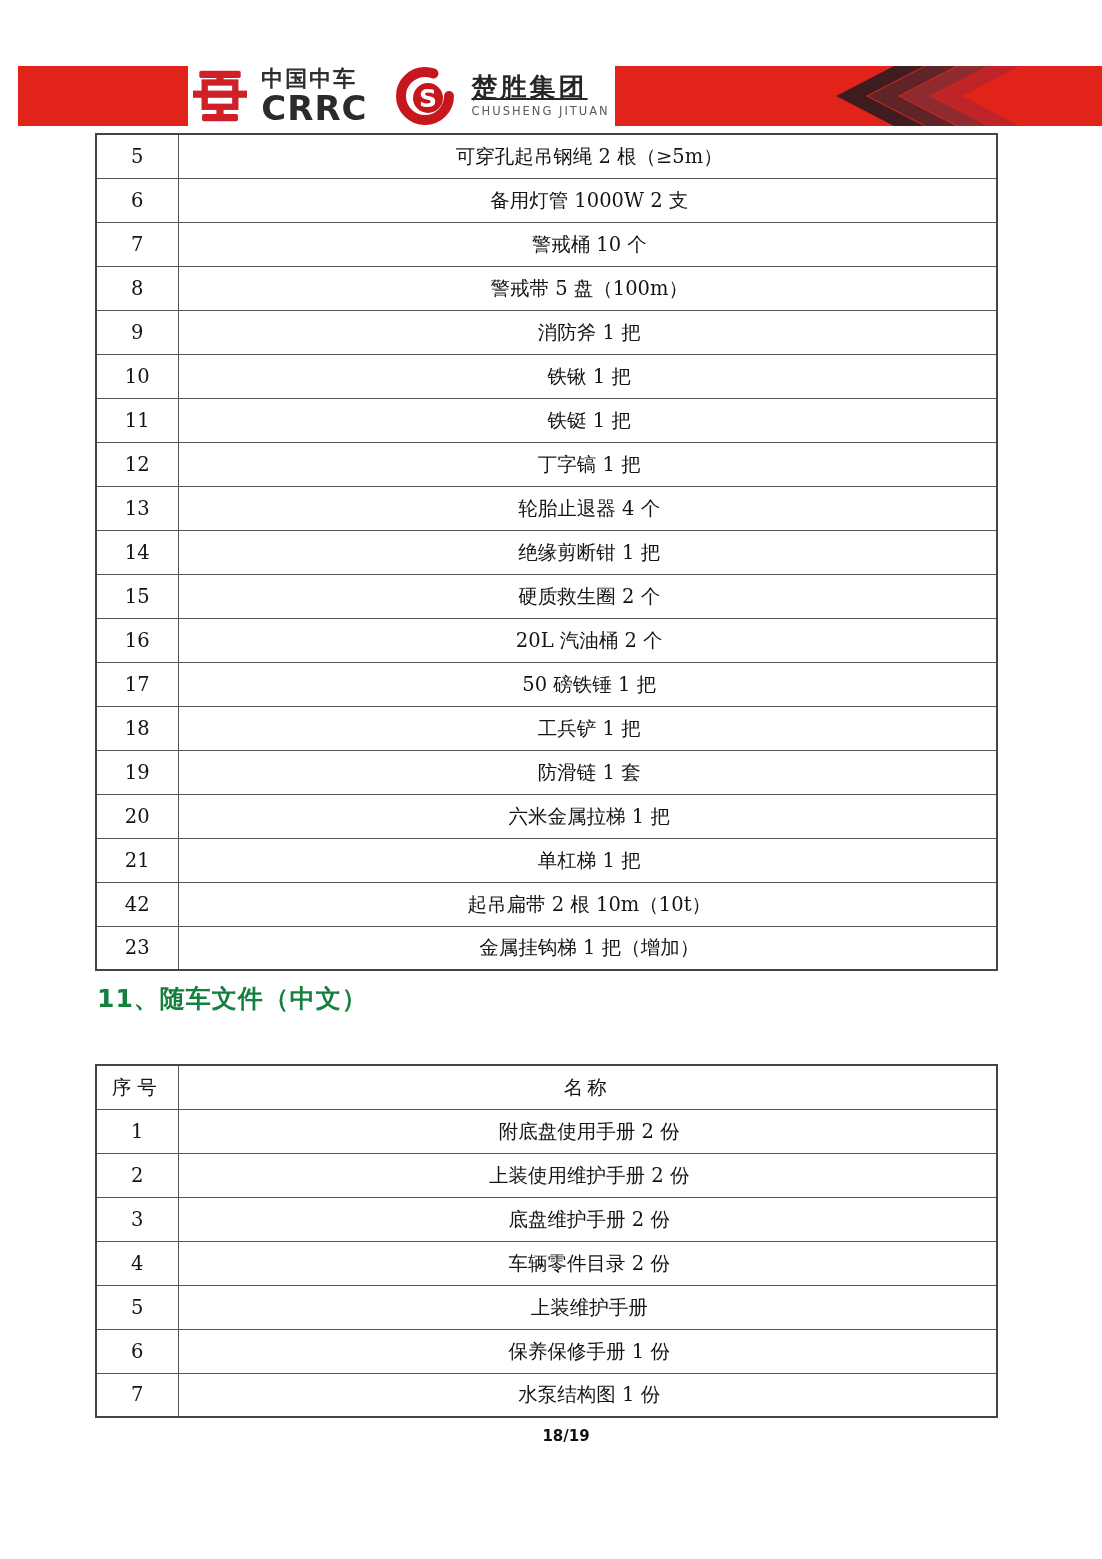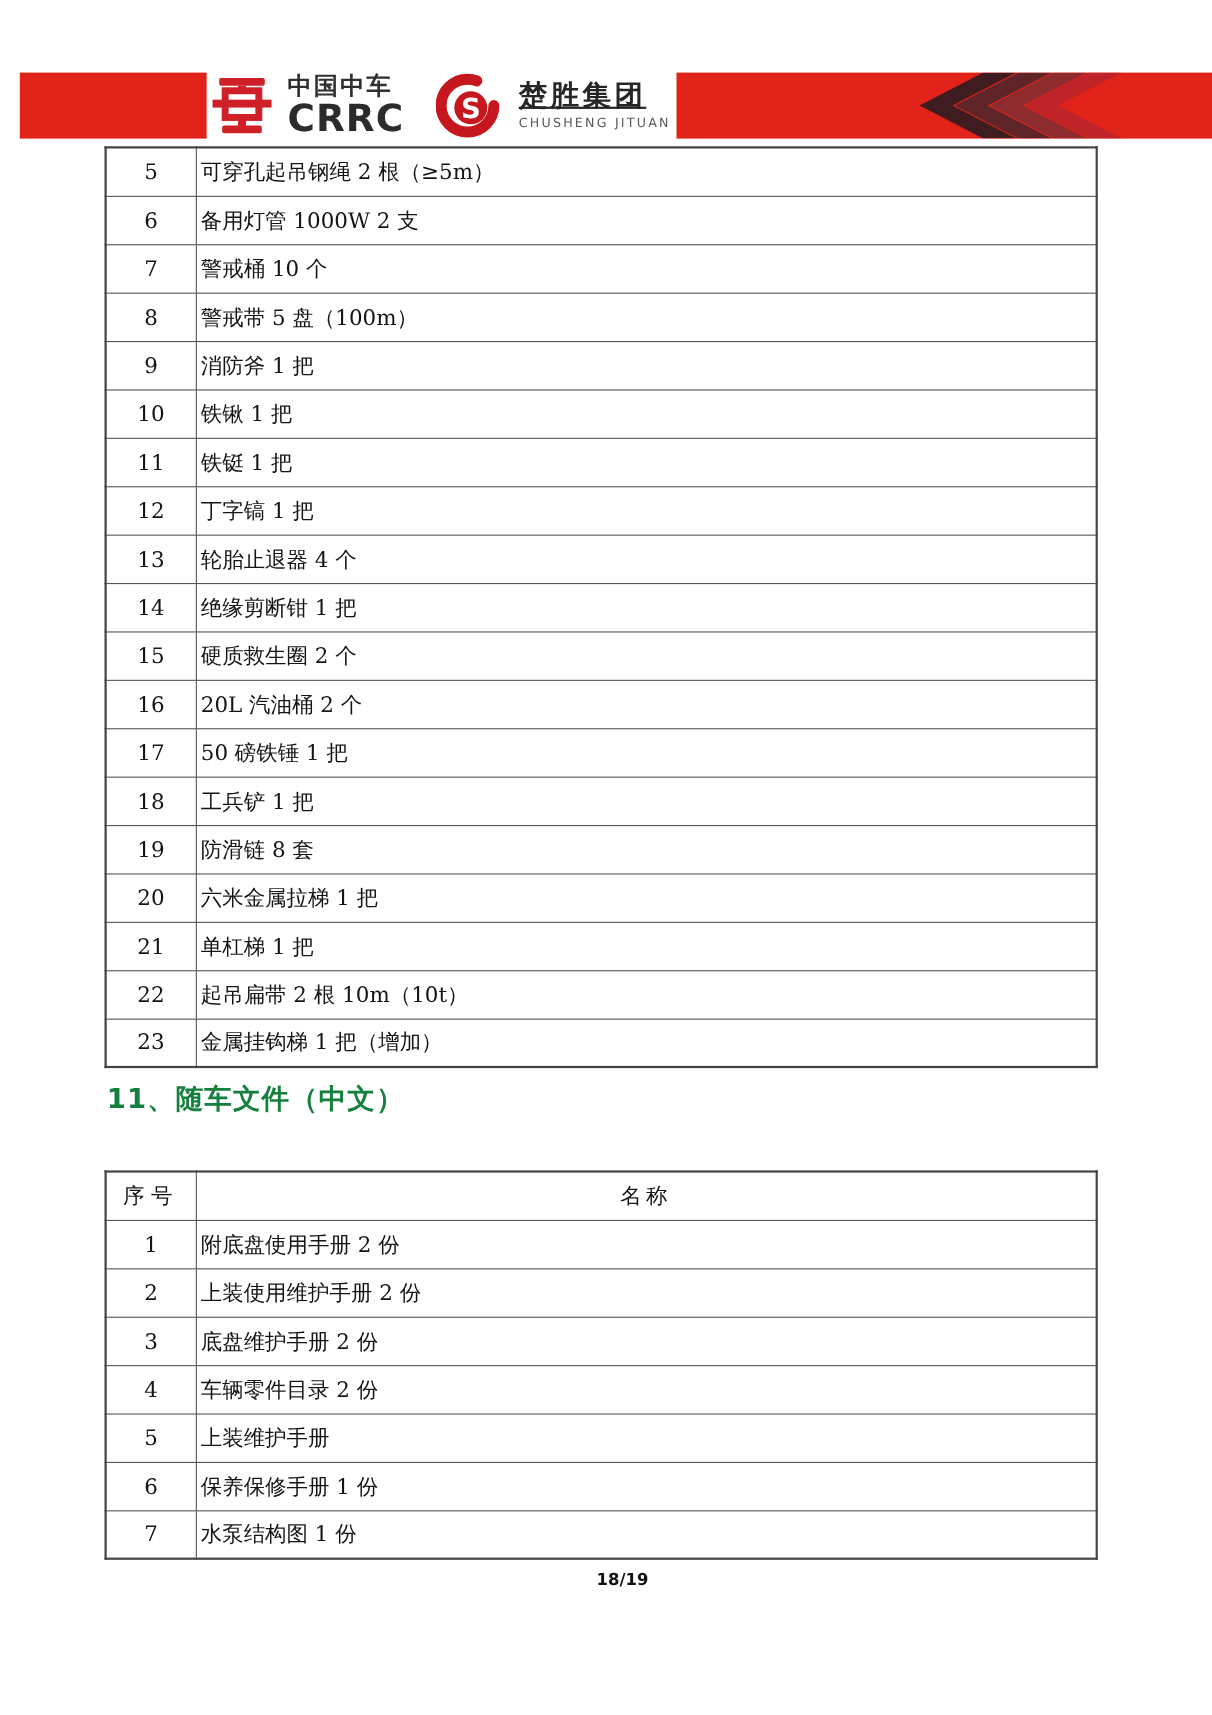--- a/index.html
+++ b/index.html
@@ -53,21 +53,21 @@
   .tbl1 { top:133px; }
   .tbl2 { top:1064px; }
   table.tbl td, table.tbl th {
     border:1px solid #555; height:44px; vertical-align:middle;
     font-size:19.5px; color:#141414; font-weight:normal;
     overflow:hidden; white-space:nowrap;
   }
   table.tbl { border:2px solid #444; }
   col.c1 { width:82px; }
   td.c-no { text-align:center; font-size:18.5px; }
-  td.c-name { text-align:left; padding-left:4px; }
+  td.c-name { text-align:center; padding-left:4px; }
   .tbl2 th {
     font-family:"DejaVu Sans","Liberation Sans",sans-serif;
     font-weight:bold; font-size:19px; text-align:center;
   }
   .tbl2 th.h-no  { letter-spacing:6px; }
   .tbl2 th.h-name{ letter-spacing:4px; }
 
   
   .sec-heading {
     position:absolute; left:97px; top:982px;
@@ -183,32 +183,32 @@
       <tr>
           <td class="c-no">17</td>
           <td class="c-name">50 磅铁锤 1 把</td>
         </tr>
       <tr>
           <td class="c-no">18</td>
           <td class="c-name">工兵铲 1 把</td>
         </tr>
       <tr>
           <td class="c-no">19</td>
-          <td class="c-name">防滑链 8 套</td>
+          <td class="c-name">防滑链 1 套</td>
         </tr>
       <tr>
           <td class="c-no">20</td>
           <td class="c-name">六米金属拉梯 1 把</td>
         </tr>
       <tr>
           <td class="c-no">21</td>
           <td class="c-name">单杠梯 1 把</td>
         </tr>
       <tr>
-          <td class="c-no">22</td>
+          <td class="c-no">42</td>
           <td class="c-name">起吊扁带 2 根 10m（10t）</td>
         </tr>
       <tr>
           <td class="c-no">23</td>
           <td class="c-name">金属挂钩梯 1 把（增加）</td>
         </tr>
     </tbody>
   </table>
 
   <h2 class="sec-heading">11、随车文件（中文）</h2>

